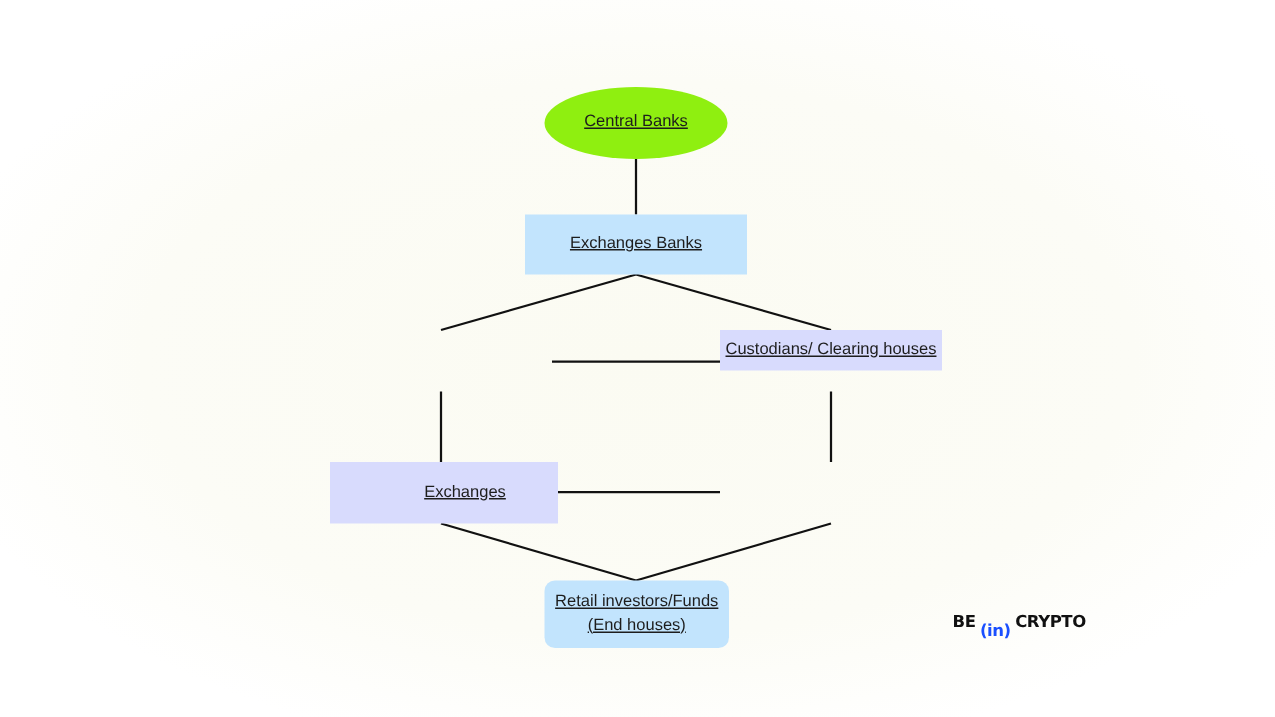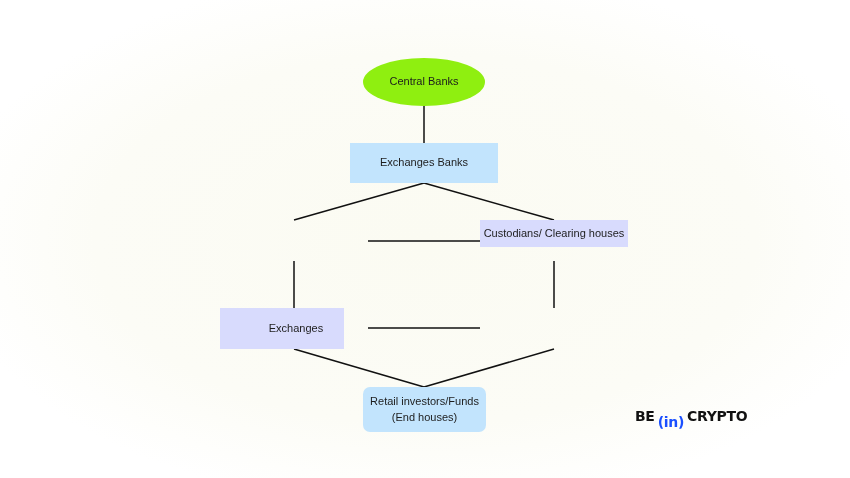--- a/index.html
+++ b/index.html
@@ -2,27 +2,27 @@
 <html><head>
 <meta charset="utf-8">
 <style>
   html, body { margin:0; padding:0; }
   body { width:850px; height:478px; background:#ffffff; position:relative; overflow:hidden;
          font-family:"Liberation Sans", sans-serif; }
   .canvas { position:absolute; left:0; top:0; width:850px; height:478px;
             background: radial-gradient(ellipse at 50% 50%, #fbfbf2 0%, #fcfcf6 55%, #ffffff 80%); }
   svg.edges { position:absolute; left:0; top:0; width:850px; height:478px; }
   .node { position:absolute; display:flex; align-items:center; justify-content:center; text-align:left;
-          font-size:11px; color:#1d1d1d; line-height:1.45; box-sizing:border-box; }
+          font-size:11px; color:#1d1d1d; line-height:1.45; box-sizing:border-box;text-decoration:underline; }
   .ellipse { background:#8fef10; border-radius:50%; }
   .blue { background:#c2e4fd; }
   .purple { background:#d8dbfd; }
   .rounded { border-radius:7px; }
   .logo { position:absolute; left:635px; top:402px; display:flex; align-items:center; gap:3px;
-          font-family:"DejaVu Sans", sans-serif; font-weight:bold; font-size:14px; color:#111; letter-spacing:-0.3px; }
+          font-family:"DejaVu Sans", sans-serif; font-weight:bold; font-size:11px; color:#111; letter-spacing:-0.3px; }
   .logo .in { color:#1a4fff;margin-top:12px; }
 </style>
 </head>
 <body>
 
 <div class="canvas">
   <svg class="edges" viewBox="0 0 850 478">
     <line x1="424" y1="106" x2="424" y2="143" stroke="#111" stroke-width="1.5"></line>
     <line x1="424" y1="183" x2="294" y2="220" stroke="#111" stroke-width="1.5"></line>
     <line x1="424" y1="183" x2="554" y2="220" stroke="#111" stroke-width="1.5"></line>
@@ -40,21 +40,21 @@
 
   <div class="node blue" style="left:350px; top:143px; width:148px; height:40px;">
     <span>Exchanges Banks</span>
   </div>
 
 
   <div class="node purple" style="left:480px; top:220px; width:148px; height:27px;">
     <span>Custodians/ Clearing houses</span>
   </div>
 
-  <div class="node purple" style="left:220px; top:308px; width:124px; height:41px;padding-left:28px;">
+  <div class="node purple" style="left:220px; top:308px; width:152px; height:41px;padding-left:28px;">
     <span>Exchanges</span>
   </div>
 
 
   <div class="node blue rounded" style="left:363px; top:387px; width:123px; height:45px; flex-direction:column;">
     <span>Retail investors/Funds</span>
     <span>(End houses)</span>
   </div>
 
   <div class="logo">

